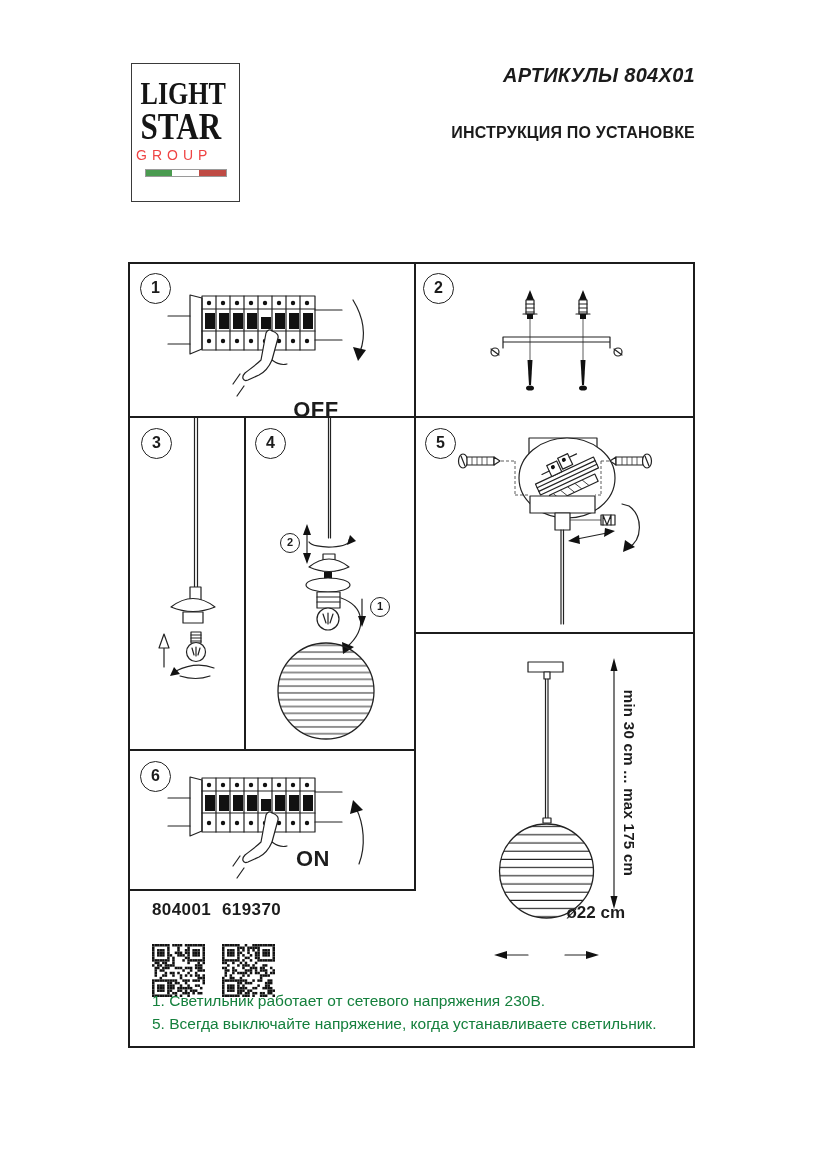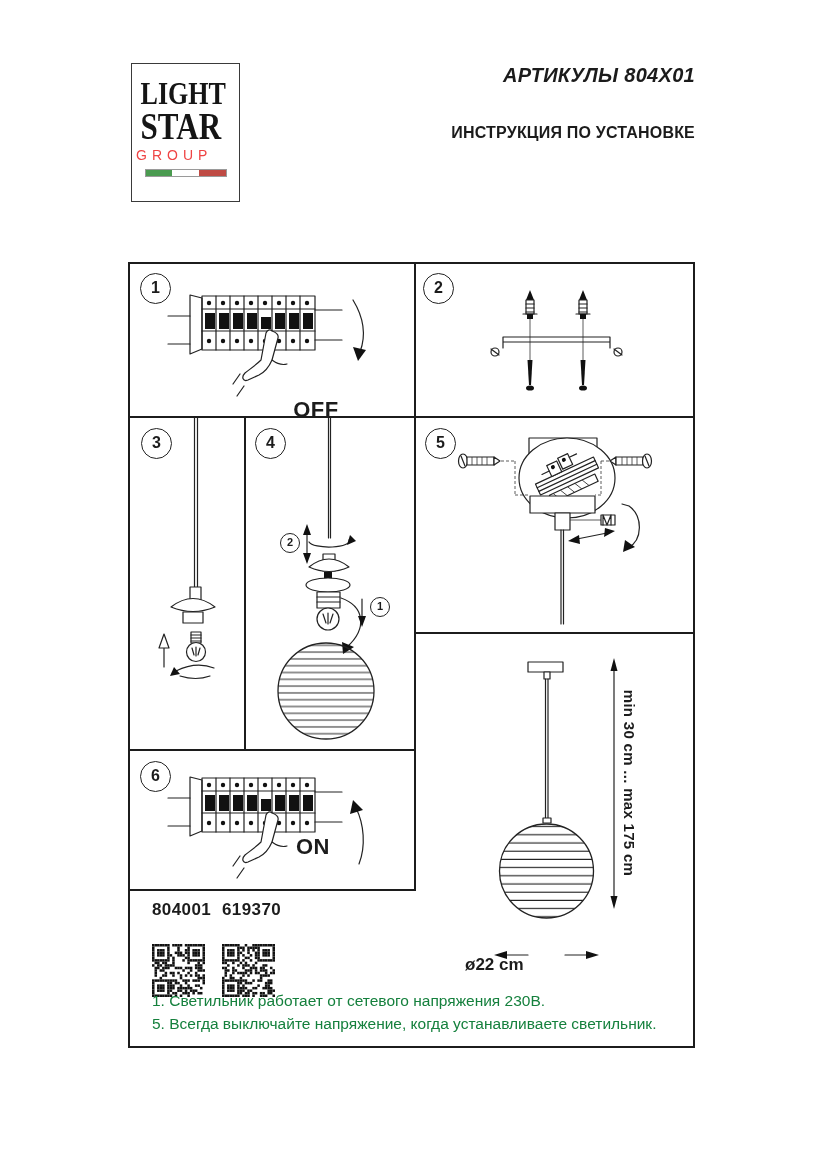--- a/index.html
+++ b/index.html
@@ -27,21 +27,21 @@
   .callout{position:absolute;width:18px;height:18px;border:1.3px solid #222;border-radius:50%;
            background:#fff;font-size:11px;font-weight:bold;text-align:center;line-height:16.5px;}
   .panel-svg{position:absolute;}
   .onoff{position:absolute;font-size:22px;font-weight:bold;letter-spacing:.5px;width:70px;text-align:center;}
   .product{position:absolute;width:58px;}
   .product .art{font-size:17px;font-weight:bold;letter-spacing:.4px;margin-bottom:24px;}
   .qr{width:53px;height:53px;}
   .notes{position:absolute;left:24px;top:728px;width:530px;font-size:15.5px;line-height:22.5px;color:#15803d;}
   .vdim-text{position:absolute;left:375px;top:511px;width:250px;height:20px;text-align:center;
              font-size:15px;font-weight:bold;transform:rotate(90deg);letter-spacing:.3px;}
-  .hdim-text{position:absolute;left:337px;top:693px;width:160px;text-align:left;
+  .hdim-text{position:absolute;left:337px;top:641px;width:160px;text-align:right;
              font-size:17px;font-weight:bold;}
   
   .s{stroke:#222;fill:none;stroke-width:1.2;stroke-linecap:round;stroke-linejoin:round;}
   .sf{stroke:#222;fill:#fff;stroke-width:1.2;stroke-linejoin:round;}
   .k{fill:#111;stroke:none;}
   .thin{stroke:#333;fill:none;stroke-width:.8;}
 </style>
 </head>
 <body>
 
@@ -299,21 +299,21 @@
         <g>
           <path class="sf" d="M142,67 C140,65 137,66 136,69 L131,96 C126,101 120,105 115,109 C111,113 113,118 118,116 L129,111 C135,108 139,103 142,96 L148,74 C149,70 145,68 142,67 Z"></path>
           <path class="s" d="M142,96 Q150,102 157,100 M110,110 L103,120 M114,122 L107,132"></path>
         </g>
         <g>
           <path class="s" d="M229,118 C236,100 234,78 226,62"></path>
           <polygon class="k" points="223,54 220,68 233,64"></polygon>
         </g>
       </g>
     </svg>
-    <div class="onoff" style="left:150px;top:572px;">ON</div>
+    <div class="onoff" style="left:150px;top:584px;">ON</div>
 
     <div class="callout" style="left:152px;top:271px;">2</div>
     <div class="callout" style="left:242px;top:335px;">1</div>
 
     <div class="product" style="left:24px;top:638px;">
       <div class="art">804001</div>
       <div class="qr"><svg width="53" height="53" viewBox="0 0 53 53" fill="#111">
             <rect x="0.00" y="0.00" width="2.52" height="2.52"></rect>
             <rect x="2.52" y="0.00" width="2.52" height="2.52"></rect>
             <rect x="5.05" y="0.00" width="2.52" height="2.52"></rect>

